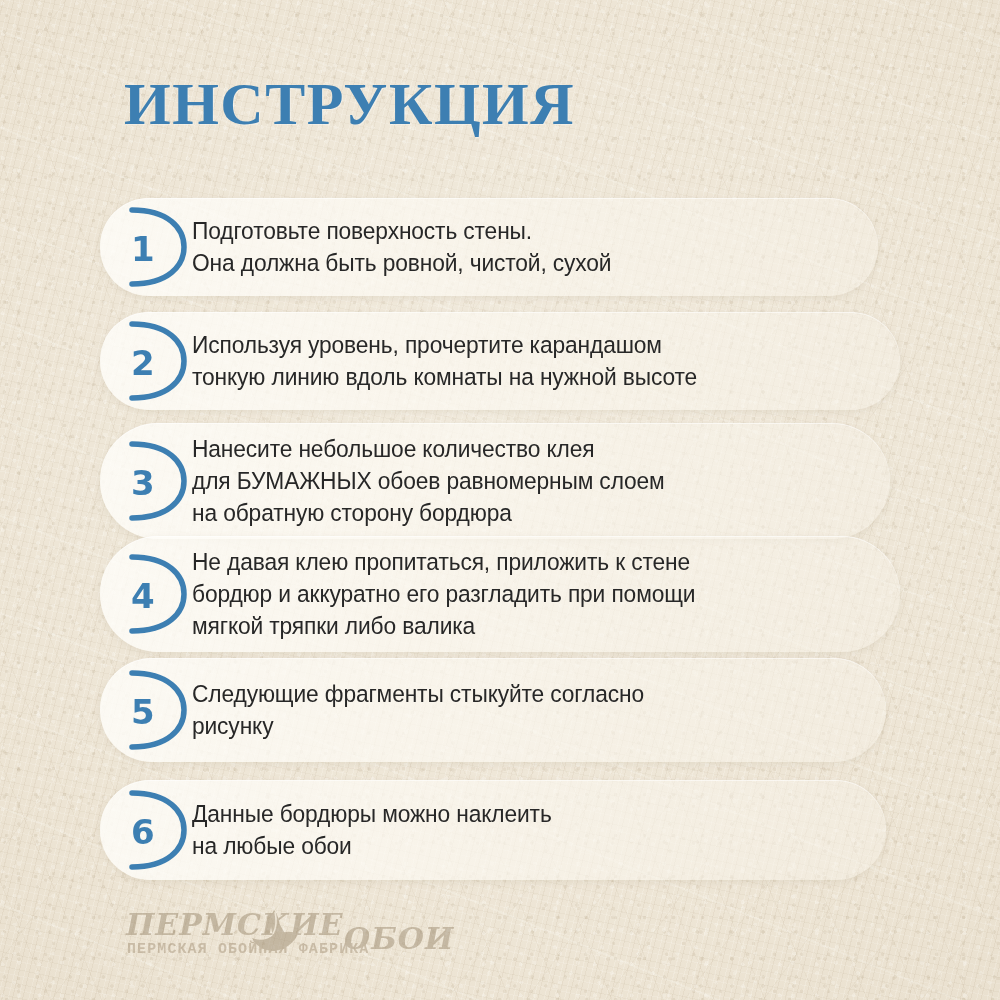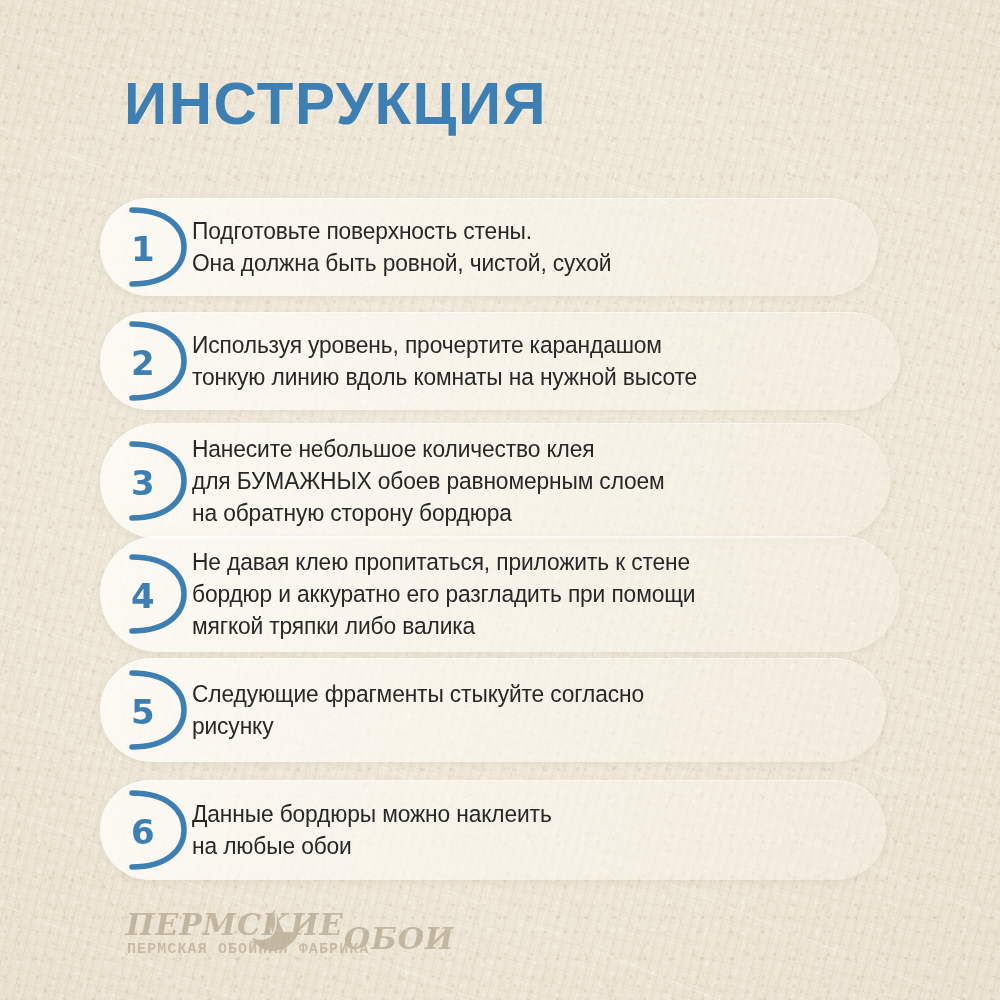--- a/index.html
+++ b/index.html
@@ -107,21 +107,21 @@
         rgba(255,255,250,0.06) 46%,
         rgba(168,148,118,0.07) 78%,
         rgba(150,128,98,0.16) 100%);
   }
 
   
   .title {
     position: absolute;
     left: 124px;
     top: 74px;
-    font-family: Liberation Sans, sans-serif;
+    font-family: Liberation Serif, serif;
     font-weight: 700;
     font-size: 60px;
     letter-spacing: 1.5px;
     color: #3d7fb2;
     line-height: 1;
     white-space: nowrap;
     text-shadow: 1px 1px 0 rgba(255,255,255,.35);
   }
 
   

